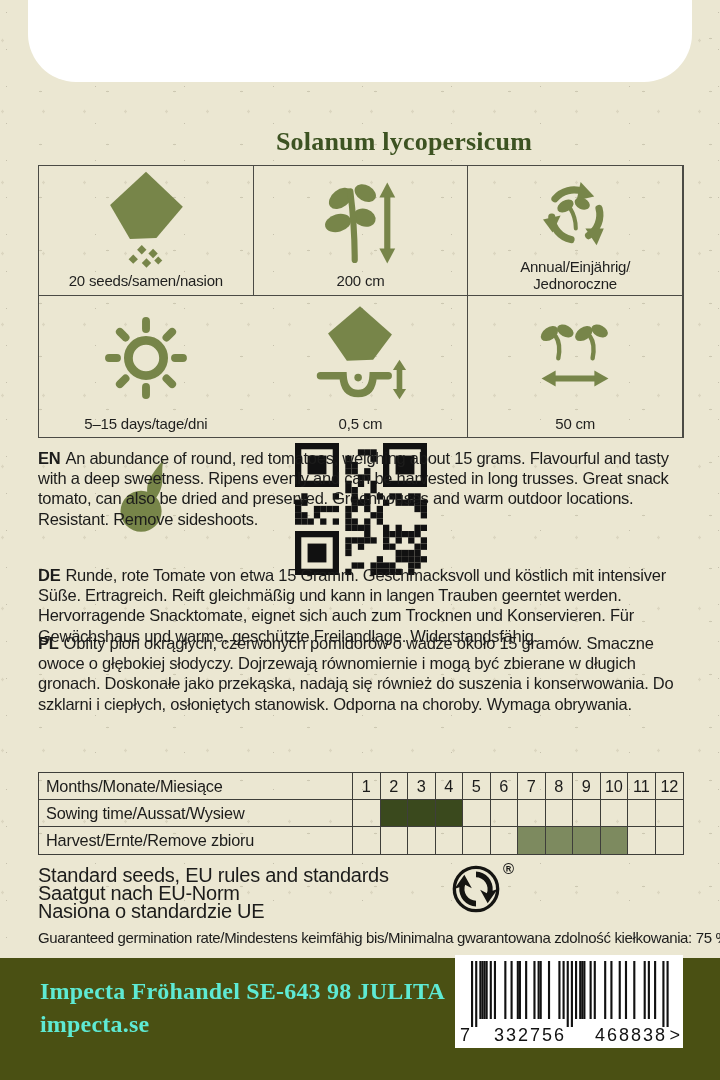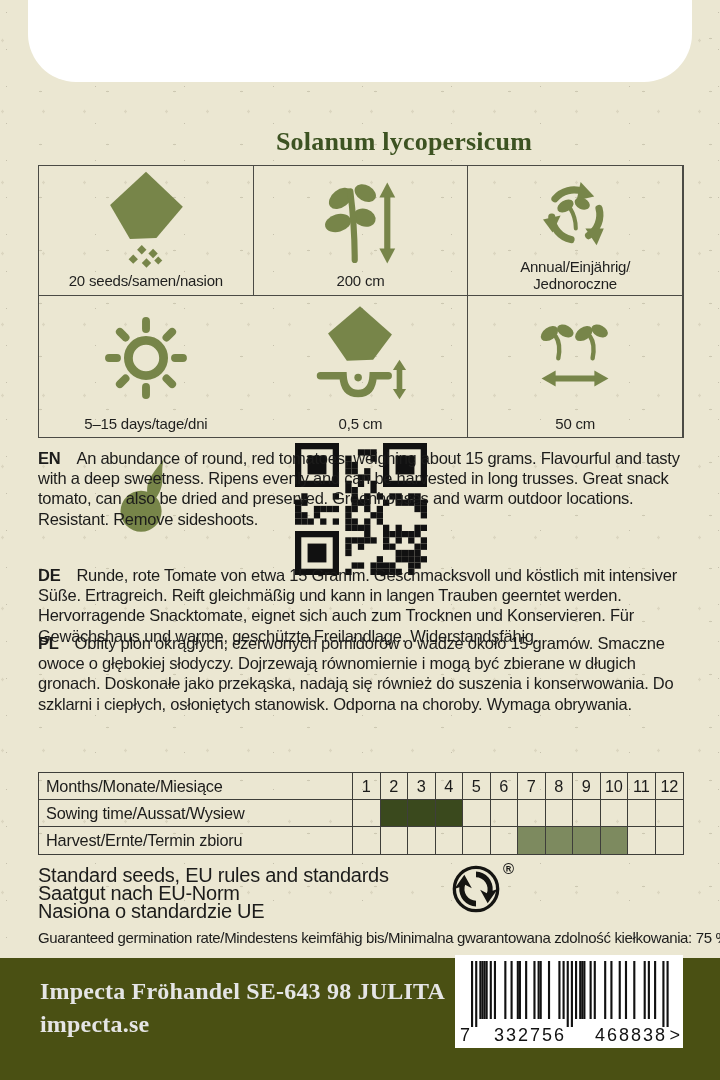--- a/index.html
+++ b/index.html
@@ -45,21 +45,21 @@
   .s4{width:88px;height:88px;top:18px;margin-left:-44px;}
   .s5{width:94px;height:104px;top:8px;margin-left:-47px;}
   .s6{width:88px;height:88px;top:20px;margin-left:-44px;}
   .s7{width:82px;height:98px;top:12px;margin-left:-41px;}
   .s8{width:132px;height:132px;top:5px;margin-left:-66px;}
   
   .desc{
     position:absolute; left:38px; width:650px; margin:0;
     font-size:16.5px; line-height:20.2px; letter-spacing:-0.25px;
   }
-  .desc b{margin-right:16px;}
+  .desc b{margin-right:5px;}
   
   .cal{
     position:absolute; left:38px; top:772px; width:646px;
     display:grid; grid-template-columns:314px repeat(12,1fr);
     grid-auto-rows:27px; border:1px solid #3e3e3a; box-sizing:border-box;
     font-size:16.3px; letter-spacing:-0.2px;
   }
   .cc{border-right:1px solid #3e3e3a; border-bottom:1px solid #3e3e3a; line-height:27px; box-sizing:border-box;}
   .cc:nth-child(13n+13){border-right:none;}
   .cc:nth-last-child(-n+13){border-bottom:none;}
@@ -71,21 +71,21 @@
   .regmark{position:absolute; left:503px; top:860px; font-size:15px; font-weight:700;}
   .germ{
     position:absolute; left:38px; top:929px; width:660px; white-space:nowrap;
     font-size:15px; letter-spacing:-0.35px;
   }
   
   .footer{position:absolute; left:0; top:958px; width:720px; height:122px; background:#4a5013;}
   .brand{
     position:absolute; left:40px; top:17px;
     font-family:"Liberation Serif", serif; font-weight:700; font-size:24px;
-    color:#e5e5e5; letter-spacing:0.2px; line-height:33px;
+    color:#5eead4; letter-spacing:0.2px; line-height:33px;
   }
   .barcodebox{position:absolute; left:455px; top:-3px; width:228px; height:93px; background:#ffffff;}
   .bc-digits{position:absolute; bottom:2px; left:0; width:100%; height:20px; font-size:18px; color:#111;}
   .bc-digits span{position:absolute; bottom:0;}
   .d-first{left:5px;}
   .d-g1{left:31px; width:88px; text-align:center; letter-spacing:2px;}
   .d-g2{left:124px; width:88px; text-align:right; letter-spacing:2px;}
   .d-end{right:3px;}
 </style>
 </head>
@@ -362,21 +362,21 @@
       <div class="cc num" style="background: rgb(58, 73, 29);"></div>
       <div class="cc num" style="background: rgb(58, 73, 29);"></div>
       <div class="cc num"></div>
       <div class="cc num"></div>
       <div class="cc num"></div>
       <div class="cc num"></div>
       <div class="cc num"></div>
       <div class="cc num"></div>
       <div class="cc num"></div>
       <div class="cc num"></div>
-      <div class="cc lab">Harvest/Ernte/Termin zbioru</div>
+      <div class="cc lab">Harvest/Ernte/Remove zbioru</div>
       <div class="cc num"></div>
       <div class="cc num"></div>
       <div class="cc num"></div>
       <div class="cc num"></div>
       <div class="cc num"></div>
       <div class="cc num"></div>
       <div class="cc num" style="background: rgb(125, 138, 95);"></div>
       <div class="cc num" style="background: rgb(125, 138, 95);"></div>
       <div class="cc num" style="background: rgb(125, 138, 95);"></div>
       <div class="cc num" style="background: rgb(125, 138, 95);"></div>

